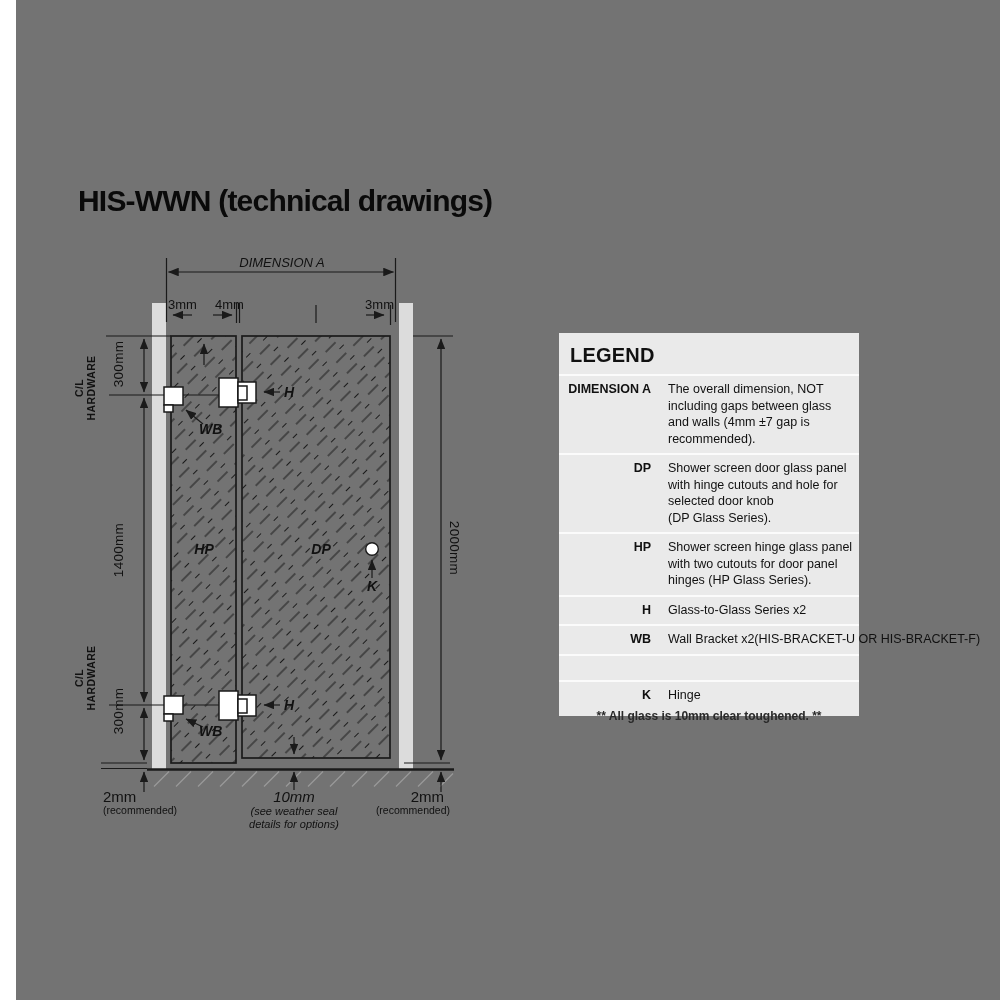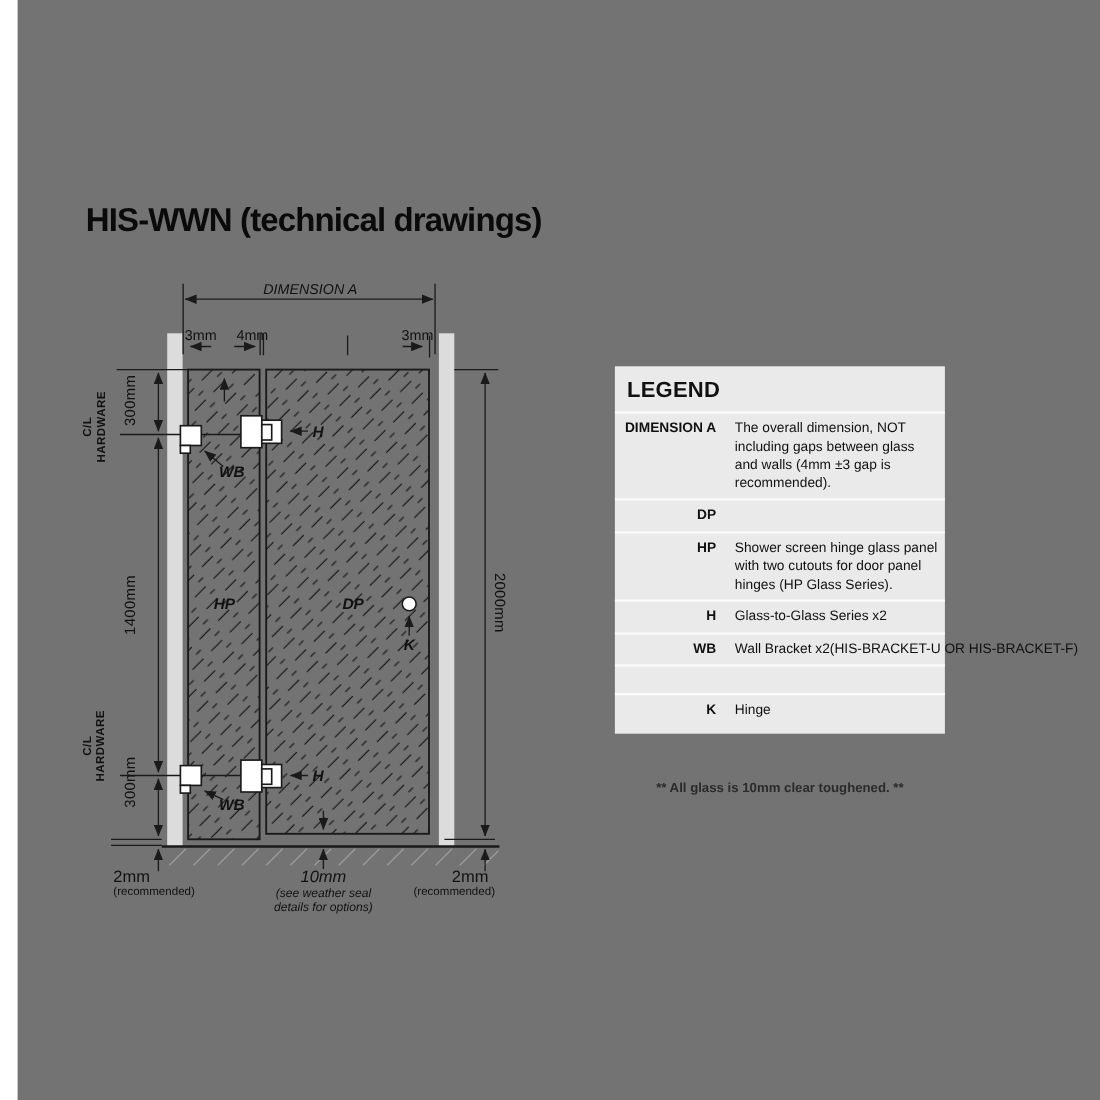--- a/index.html
+++ b/index.html
@@ -178,25 +178,29 @@
     <line x1="356" y1="578" x2="356" y2="560" marker-end="url(#arr)"></line>
     <text class="t-bi" x="356" y="591" text-anchor="middle">K</text>
   </svg>
 
   <div class="legend">
     <div class="lg-head">LEGEND</div>
     <div class="lg-row">
       <div class="lg-key">DIMENSION A</div>
       <div class="lg-desc">The overall dimension, NOT
 including gaps between glass
-and walls (4mm ±3 gap is
+and walls (4mm ±7 gap is
 recommended).</div>
     </div>
     <div class="lg-row">
       <div class="lg-key">DP</div>
+      <div class="lg-desc">Shower screen door glass panel
+with hinge cutouts and hole for
+selected door knob
+(DP Glass Series).</div>
     </div>
     <div class="lg-row">
       <div class="lg-key">HP</div>
       <div class="lg-desc">Shower screen hinge glass panel
 with two cutouts for door panel
 hinges (HP Glass Series).</div>
     </div>
     <div class="lg-row">
       <div class="lg-key">H</div>
       <div class="lg-desc">Glass-to-Glass Series x2</div>

